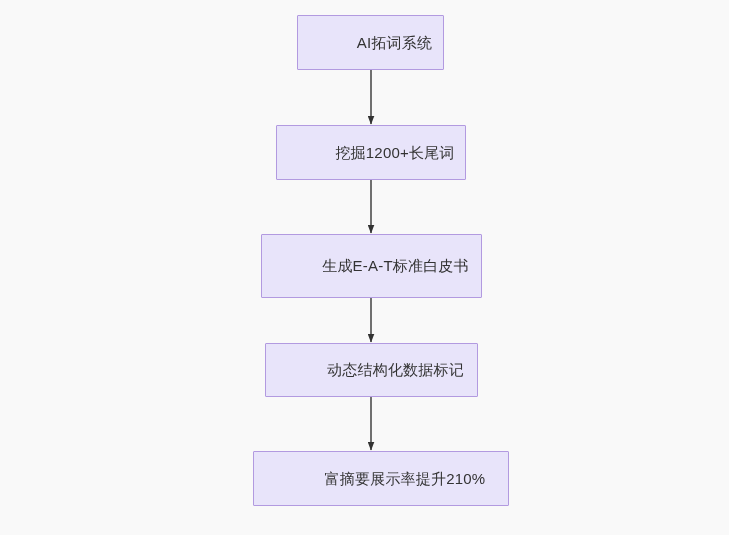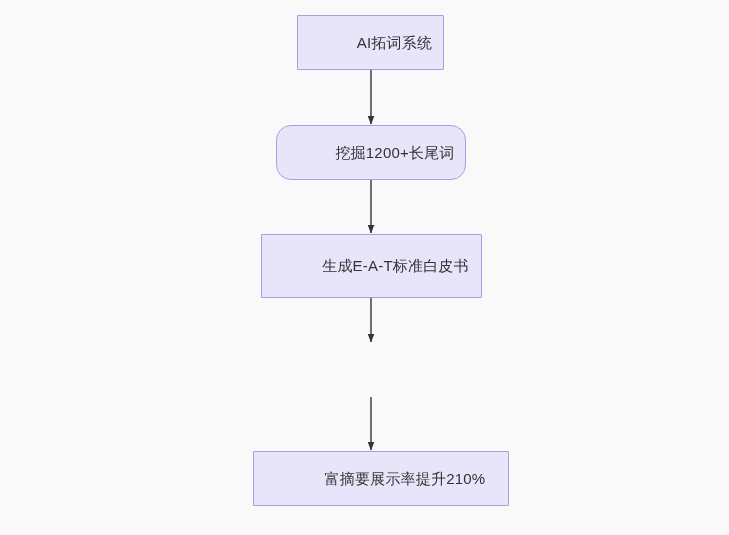--- a/index.html
+++ b/index.html
@@ -69,26 +69,29 @@
     </g>
     <g>
       <line x1="371" y1="397" x2="371" y2="450" stroke="#707070" stroke-width="2" marker-end="url(#arrowhead)"></line>
     </g>
   </svg>
 
   <div class="node" style="left:297px; top:15px; width:147px; height:55px;">
     <span class="node-label">AI拓词系统</span>
   </div>
 
-  <div class="node" style="left:276px; top:125px; width:190px; height:55px;border-radius:15px;">
+  <div class="node" style="left:276px; top:125px; width:190px; height:55px;">
     <span class="node-label">挖掘1200+长尾词</span>
   </div>
 
   <div class="node" style="left:261px; top:234px; width:221px; height:64px;">
     <span class="node-label">生成E-A-T标准白皮书</span>
   </div>
 
+  <div class="node" style="left:265px; top:343px; width:213px; height:54px;">
+    <span class="node-label">动态结构化数据标记</span>
+  </div>
 
   <div class="node" style="left:253px; top:451px; width:256px; height:55px;">
     <span class="node-label">富摘要展示率提升210%</span>
   </div>
 
 </div>
 
 </body></html>

